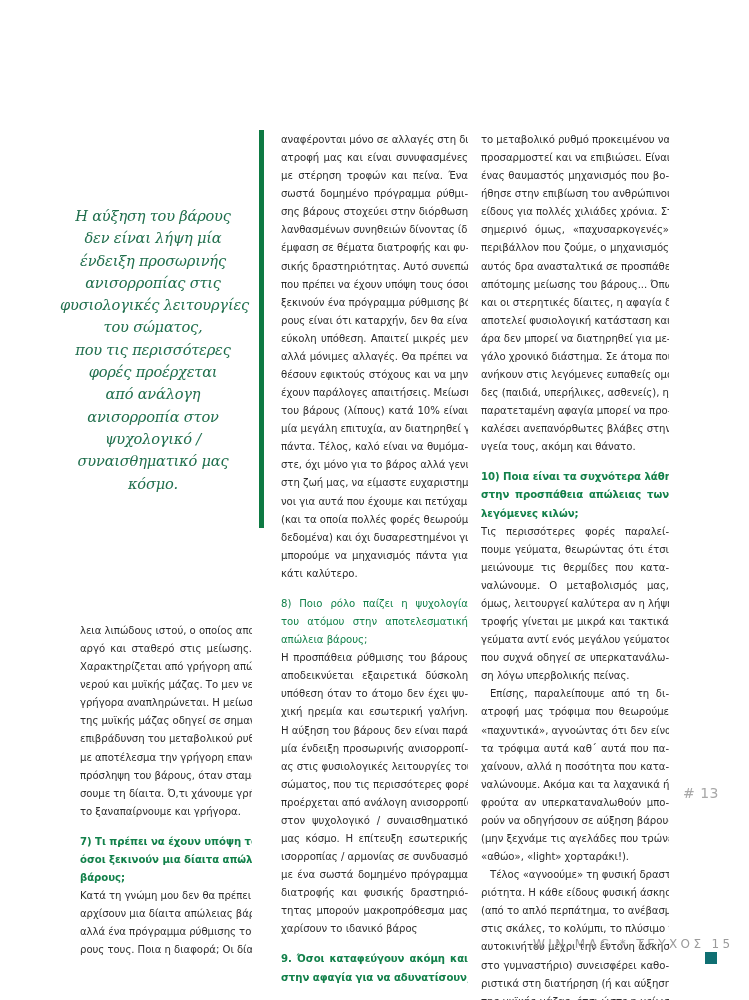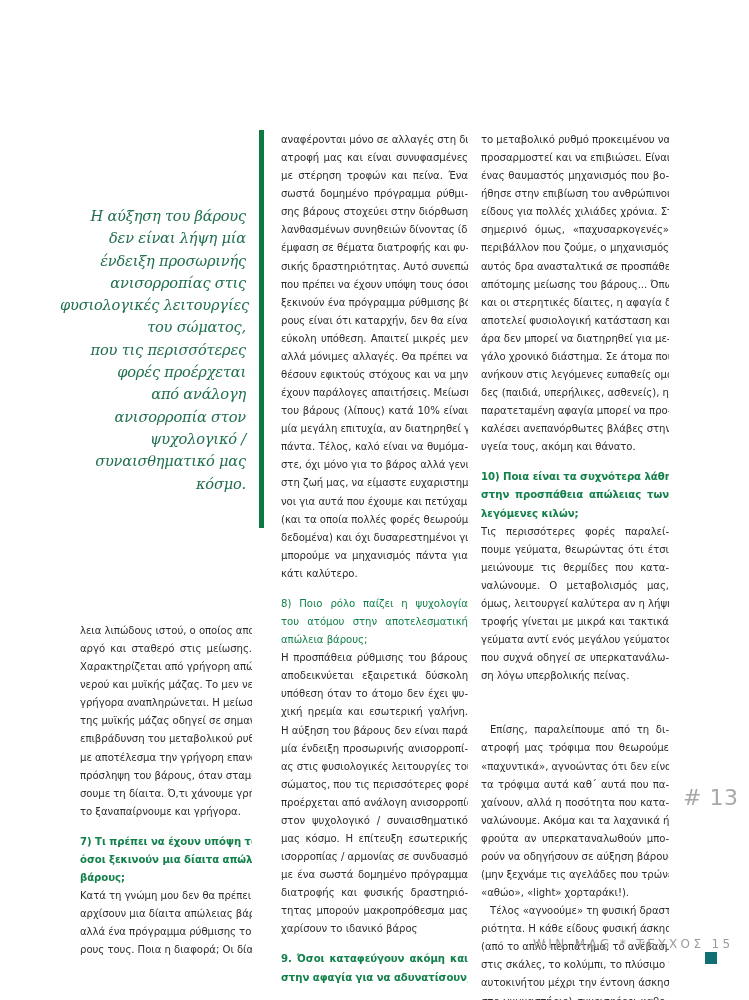--- a/index.html
+++ b/index.html
@@ -2,21 +2,21 @@
 <html><head>
 <meta charset="utf-8">
 <style>
   html, body { margin: 0; padding: 0; background: #ffffff; }
   body {
     width: 749px; height: 1000px; position: relative; overflow: hidden;
     font-family: "DejaVu Sans", sans-serif;
   }
   .pullquote {
     position: absolute; left: 60px; top: 205px; width: 186px;
-    text-align: right;
+    text-align: center;
     font-family: "DejaVu Serif", serif; font-style: italic;
     font-size: 14.6px; line-height: 22.3px; color: #1f6e4c;
     letter-spacing: -0.2px;
   }
   .pullquote span { display: block; white-space: nowrap; }
   .green-bar {
     position: absolute; left: 259px; top: 130px; width: 5px; height: 398px;
     background: #0e7a43;
   }
   .col {
@@ -24,21 +24,21 @@
     text-align: justify; letter-spacing: -0.05px;
   }
   .col1 { left: 80px; top: 622px; width: 172px; }
   .col2 { left: 281px; top: 131px; width: 187px; }
   .col3 { left: 481px; top: 131px; width: 188px; }
   .col .line { display: block; text-align: justify; text-align-last: justify; white-space: nowrap; overflow: hidden; height: 18.08px; }
   .col .line.last { text-align-last: left; }
   .gap { height: 12px; }
   .page-num {
     position: absolute; left: 683px; top: 785px;
-    font-family: "DejaVu Sans", sans-serif; font-size: 22px; color: #a8a8a8; letter-spacing: 0.5px;
+    font-family: "DejaVu Sans", sans-serif; font-size: 14px; color: #a8a8a8; letter-spacing: 0.5px;
   }
   .footer {
     position: absolute; left: 533px; top: 920px;
     font-family: "DejaVu Sans", sans-serif; font-size: 12px; color: #9a9a9a; letter-spacing: 3.4px;
     white-space: nowrap;
     margin-top: 17px;
   }
   .footer-square {
     position: absolute; left: 705px; top: 952px; width: 12px; height: 12px; background: #0f6f72;
   }
@@ -183,21 +183,21 @@
       <span class="line">πουμε γεύματα, θεωρώντας ότι έτσι</span>
       <span class="line">μειώνουμε τις θερμίδες που κατα-</span>
       <span class="line">ναλώνουμε. Ο μεταβολισμός μας,</span>
       <span class="line">όμως, λειτουργεί καλύτερα αν η λήψη</span>
       <span class="line">τροφής γίνεται με μικρά και τακτικά</span>
       <span class="line">γεύματα αντί ενός μεγάλου γεύματος</span>
       <span class="line">που συχνά οδηγεί σε υπερκατανάλω-</span>
       <span class="line last">ση λόγω υπερβολικής πείνας.</span>
     </div>
   <div>
-      <span class="line" style="text-indent: 9px; margin-top: 36px;">Επίσης, παραλείπουμε από τη δι-</span>
+      <span class="line" style="text-indent: 9px;">Επίσης, παραλείπουμε από τη δι-</span>
       <span class="line">ατροφή μας τρόφιμα που θεωρούμε</span>
       <span class="line">«παχυντικά», αγνοώντας ότι δεν είναι</span>
       <span class="line">τα τρόφιμα αυτά καθ΄ αυτά που πα-</span>
       <span class="line">χαίνουν, αλλά η ποσότητα που κατα-</span>
       <span class="line">ναλώνουμε. Ακόμα και τα λαχανικά ή</span>
       <span class="line">φρούτα αν υπερκαταναλωθούν μπο-</span>
       <span class="line">ρούν να οδηγήσουν σε αύξηση βάρους</span>
       <span class="line">(μην ξεχνάμε τις αγελάδες που τρώνε</span>
       <span class="line last">«αθώο», «light» χορταράκι!).</span>
     </div>

